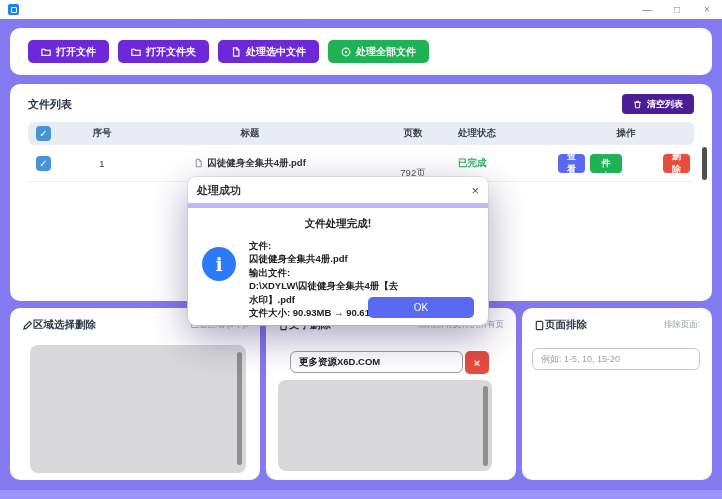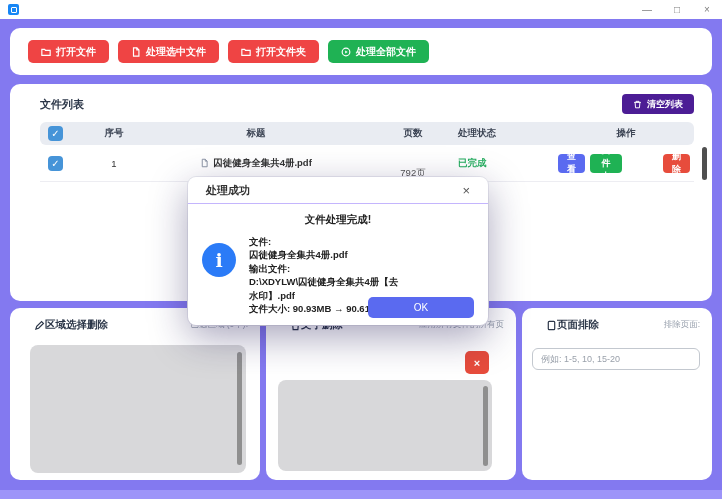--- a/index.html
+++ b/index.html
@@ -8,25 +8,25 @@
 
   
   .titlebar{position:absolute;top:0;left:0;right:0;height:19px;background:#ffffff;display:flex;align-items:center;padding:0 0 0 8px;box-sizing:border-box;font-size:9px;color:#4a4a4a;}
   .appicon{width:11px;height:11px;border-radius:2px;background:#1786f5;position:relative;flex:0 0 auto;}
   .appicon::after{content:"";position:absolute;inset:2.5px;border:1.5px solid #fff;border-radius:1px;}
   .apptitle{margin-left:6px;white-space:nowrap;}
   .wcontrols{margin-left:auto;display:flex;height:100%;}
   .wbtn{width:30px;display:flex;align-items:center;justify-content:center;color:#808080;font-size:10px;}
 
   
-  .panel{position:absolute;background:#fff;border-radius:10px;box-sizing:border-box;padding-left:12px;}
+  .panel{position:absolute;background:#fff;border-radius:10px;box-sizing:border-box;}
 
   
   .toolbar{top:28px;left:10px;width:702px;height:47px;display:flex;align-items:center;gap:9px;padding-left:18px;}
-  .btn{display:inline-flex;align-items:center;justify-content:center;gap:5px;background:#ef4444;color:#fff;border:none;border-radius:5px;font-weight:bold;font-size:10px;height:23px;padding:0 13px;font-family:inherit;cursor:pointer;}
+  .btn{display:inline-flex;align-items:center;justify-content:center;gap:5px;background:#6d28d9;color:#fff;border:none;border-radius:5px;font-weight:bold;font-size:10px;height:23px;padding:0 13px;font-family:inherit;cursor:pointer;}
   .btn.green{background:#1fb254;}
   .icon-svg{display:inline-block;vertical-align:middle;}
 
   
   .filepanel{top:84px;left:10px;width:702px;height:217px;}
   .fl-head{display:flex;align-items:center;justify-content:space-between;padding:10px 18px 8px 18px;}
   .fl-title{font-size:11px;font-weight:bold;color:#2b3648;}
   .btn.red{background:#4c1d95;height:20px;font-size:9px;padding:0 11px;border-radius:4px;}
   .grid{display:grid;grid-template-columns:44px 60px 1fr 90px 100px 136px;align-items:center;margin:0 18px;}
   .thead{background:#e9ecf2;border-radius:6px;height:23px;font-size:9.5px;font-weight:bold;color:#3c4454;}
@@ -36,21 +36,21 @@
   .fname{display:flex;align-items:center;justify-content:center;gap:4px;font-weight:bold;}
   .status-done{color:#27ae60;font-weight:bold;}
   .pages-val{color:#555;margin-top:20px;}
   .actions{display:flex;gap:5px;justify-content:center;padding-right:4px;}
   .abtn{height:19px;padding:0 9px;border-radius:4px;font-size:9px;font-weight:bold;color:#fff;border:none;display:inline-flex;align-items:center;font-family:inherit;cursor:pointer;}
   .abtn.blue{background:#5a6af0;} .abtn.green{background:#1fb254;} .abtn.redb{background:#e74c3c;margin-left:36px;}
   .vthumb{position:absolute;width:5px;border-radius:3px;background:#4f4f4f;}
 
   
   .dialog{position:absolute;left:188px;top:177px;width:300px;height:148px;background:#fff;border-radius:8px;z-index:20;box-shadow:0 12px 38px rgba(25,18,80,.38),0 0 0 1px #ececf2;box-sizing:border-box;}
-  .dlg-head{height:26px;display:flex;align-items:center;justify-content:space-between;padding:0 18px;border-bottom:1px solid #c4b5fd;gap:32px;}
+  .dlg-head{height:26px;display:flex;align-items:center;justify-content:space-between;padding:0 9px;border-bottom:5px solid #c4b5fd;gap:32px;}
   .dlg-title{font-size:11px;font-weight:bold;color:#333;}
   .dlg-close{font-size:13px;color:#555;cursor:pointer;line-height:1;}
   .dlg-msg{text-align:center;font-size:10.5px;font-weight:bold;color:#222;margin:9px 0 8px 0;}
   .dlg-row{display:flex;padding:0 14px;}
   .info-ic{width:34px;height:34px;border-radius:50%;background:#2b7bf7;color:#fff;display:flex;align-items:center;justify-content:center;font-weight:bold;font-size:19px;font-family:"DejaVu Serif",serif;flex:0 0 auto;margin-top:8px;}
   .dlg-text{margin-left:13px;width:152px;font-size:9.5px;line-height:1.42;color:#222;font-weight:600;word-break:break-all;}
   .dlg-text b{font-weight:bold;}
   .okbtn{position:absolute;right:14px;bottom:7px;width:106px;height:21px;background:#5a6af0;border:none;border-radius:5px;color:#fff;font-weight:normal;font-size:10px;font-family:inherit;cursor:pointer;}
 
   
@@ -85,30 +85,30 @@
 
   <div class="panel toolbar">
     <button class="btn">
       <svg class="icon-svg" width="10" height="10" viewBox="0 0 12 12" fill="none" stroke="#fff" stroke-width="1.4">
           <path d="M1 2.8h3.4l1 1.3H11v6H1z"></path>
         </svg>
       <span>打开文件</span>
     </button>
     <button class="btn">
       <svg class="icon-svg" width="10" height="10" viewBox="0 0 12 12" fill="none" stroke="#fff" stroke-width="1.4">
+          <path d="M1 2.8h3.4l1 1.3H11v6H1z"></path>
+        </svg>
+      <span>打开文件夹</span>
+    </button>
+    <button class="btn">
+      <svg class="icon-svg" width="10" height="10" viewBox="0 0 12 12" fill="none" stroke="#fff" stroke-width="1.4">
           <path d="M3 1h4l2.5 2.5V11H3z"></path>
           <path d="M7 1v2.5h2.5"></path>
         </svg>
       <span>处理选中文件</span>
-    </button>
-    <button class="btn">
-      <svg class="icon-svg" width="10" height="10" viewBox="0 0 12 12" fill="none" stroke="#fff" stroke-width="1.4">
-          <path d="M1 2.8h3.4l1 1.3H11v6H1z"></path>
-        </svg>
-      <span>打开文件夹</span>
     </button>
     <button class="btn green">
       <svg class="icon-svg" width="10" height="10" viewBox="0 0 12 12" fill="none" stroke="#fff" stroke-width="1.4">
           <circle cx="6" cy="6" r="4.6"></circle>
           <path d="M5 4.3v3.4L8 6z" fill="#fff" stroke="none"></path>
         </svg>
       <span>处理全部文件</span>
     </button>
   </div>
 
@@ -193,20 +193,21 @@
   <div class="panel textpanel">
     <div class="bpanel-head">
       <div class="bp-title">
         <svg class="icon-svg" width="11" height="11" viewBox="0 0 12 12" fill="none" stroke="#2b3648" stroke-width="1.3">
             <path d="M1.5 3.2h9M4 3.2V1.8h4v1.4M2.8 3.2l.6 7.2h5.2l.6-7.2"></path>
           </svg>
         <span>文字删除</span>
       </div>
       <span class="hint">应用所有文件的所有页</span>
     </div>
+    <input class="tinput" type="text" value="更多资源X6D.COM" style="">
     <button class="xbtn">×</button>
     <div class="graybox" style="left:12px;top:72px;width:214px;height:91px;">
       <div class="gthumb" style="right:4px;top:6px;height:80px;"></div>
     </div>
   </div>
 
   <div class="panel pagespanel">
     <div class="bpanel-head">
       <div class="bp-title">
         <svg class="icon-svg" width="11" height="11" viewBox="0 0 12 12" fill="none" stroke="#2b3648" stroke-width="1.3">

